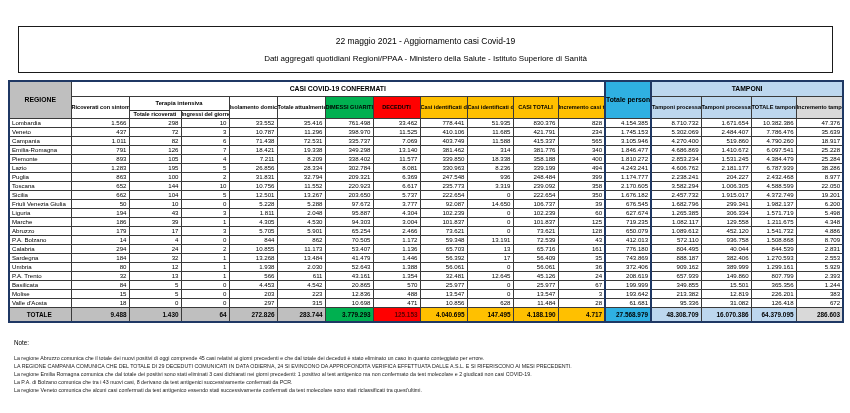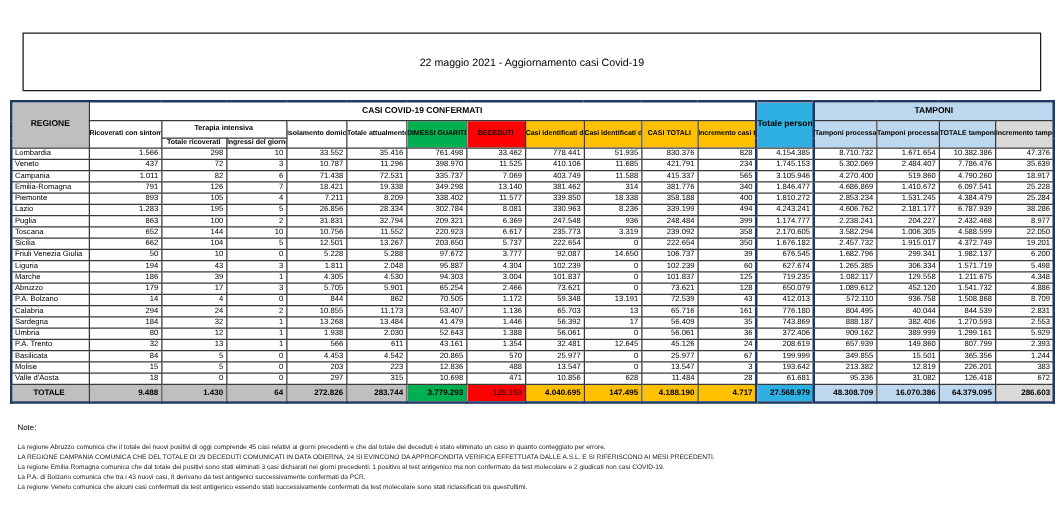--- a/index.html
+++ b/index.html
@@ -56,20 +56,21 @@
   .notes{position:absolute;left:14px;top:339px;width:828px;}
   .note-label{font-size:6.3px;}
   .note-lines{margin-top:9px;}
   .note-line{font-size:5.3px;line-height:1.5;color:#1a1a1a;}
 </style>
 </head>
 <body>
 
 <div class="title-box">
   <div class="t1">22 maggio 2021 - Aggiornamento casi Covid-19</div>
+  <div class="t2">Dati aggregati quotidiani Regioni/PPAA - Ministero della Salute - Istituto Superiore di Sanità</div>
 </div>
 
 <table class="tbl">
   <colgroup>
     <col style="width:62px">
       <col style="width:58px">
       <col style="width:52px">
       <col style="width:48px">
     <col style="width:48px">
       <col style="width:48px">

